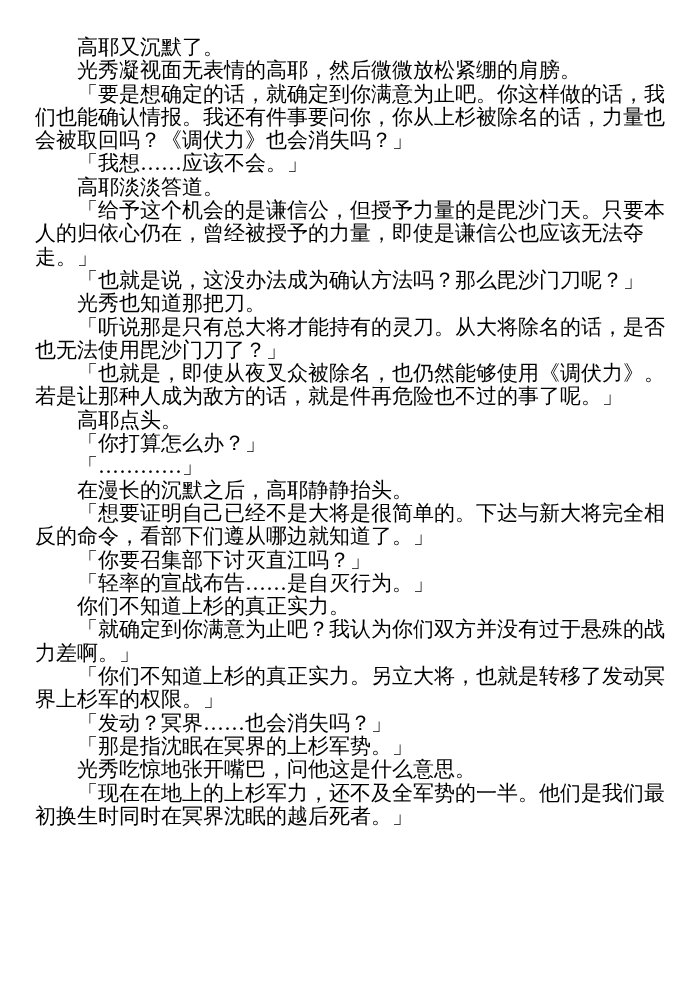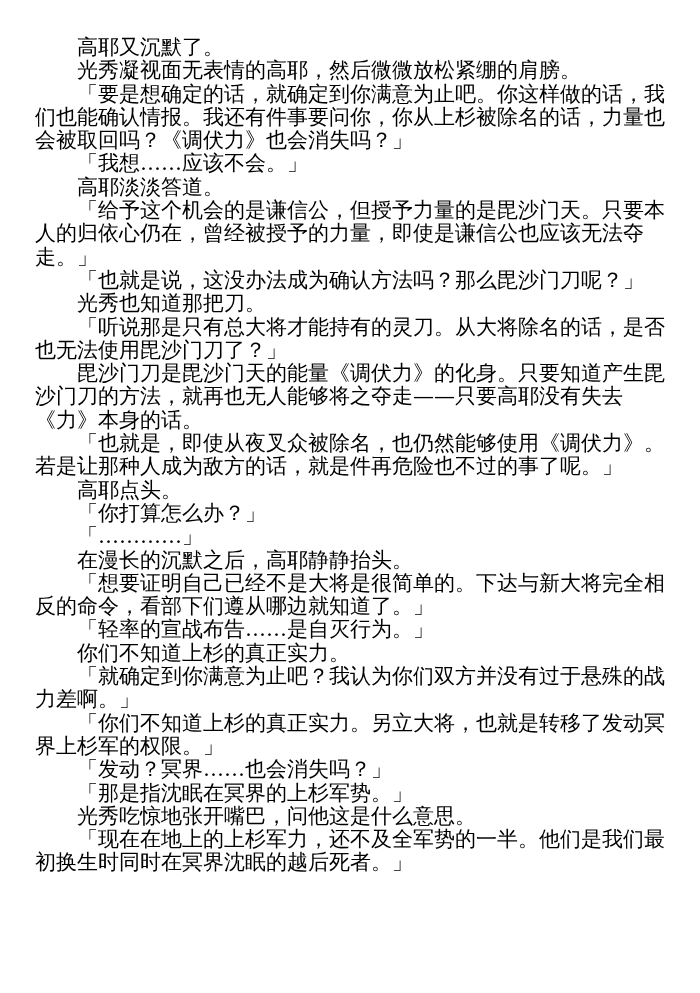--- a/index.html
+++ b/index.html
@@ -46,27 +46,27 @@
   <div class="text-block" id="text-block">
       <p class="para">高耶又沉默了。</p>
       <p class="para">光秀凝视面无表情的高耶，然后微微放松紧绷的肩膀。</p>
       <p class="para">「要是想确定的话，就确定到你满意为止吧。你这样做的话，我们也能确认情报。我还有件事要问你，你从上杉被除名的话，力量也会被取回吗？《调伏力》也会消失吗？」</p>
       <p class="para">「我想……应该不会。」</p>
       <p class="para">高耶淡淡答道。</p>
       <p class="para">「给予这个机会的是谦信公，但授予力量的是毘沙门天。只要本人的归依心仍在，曾经被授予的力量，即使是谦信公也应该无法夺走。」</p>
       <p class="para">「也就是说，这没办法成为确认方法吗？那么毘沙门刀呢？」</p>
       <p class="para">光秀也知道那把刀。</p>
       <p class="para">「听说那是只有总大将才能持有的灵刀。从大将除名的话，是否也无法使用毘沙门刀了？」</p>
-      <p class="para">毘沙门刀是毘沙门天的能量《调伏力》的化身。只要知道产生毘沙门刀的方法，就再也无人能够将之夺走——只要高耶没有失去《力》本身的话。</p>
       <p class="para">「也就是，即使从夜叉众被除名，也仍然能够使用《调伏力》。若是让那种人成为敌方的话，就是件再危险也不过的事了呢。」</p>
       <p class="para">高耶点头。</p>
       <p class="para">「你打算怎么办？」</p>
       <p class="para">「…………」</p>
       <p class="para">在漫长的沉默之后，高耶静静抬头。</p>
       <p class="para">「想要证明自己已经不是大将是很简单的。下达与新大将完全相反的命令，看部下们遵从哪边就知道了。」</p>
+      <p class="para">「你要召集部下讨灭直江吗？」</p>
       <p class="para">「轻率的宣战布告……是自灭行为。」</p>
       <p class="para">你们不知道上杉的真正实力。</p>
       <p class="para">「就确定到你满意为止吧？我认为你们双方并没有过于悬殊的战力差啊。」</p>
       <p class="para">「你们不知道上杉的真正实力。另立大将，也就是转移了发动冥界上杉军的权限。」</p>
       <p class="para">「发动？冥界……也会消失吗？」</p>
       <p class="para">「那是指沈眠在冥界的上杉军势。」</p>
       <p class="para">光秀吃惊地张开嘴巴，问他这是什么意思。</p>
       <p class="para">「现在在地上的上杉军力，还不及全军势的一半。他们是我们最初换生时同时在冥界沈眠的越后死者。」</p>
     </div>
 </div>

